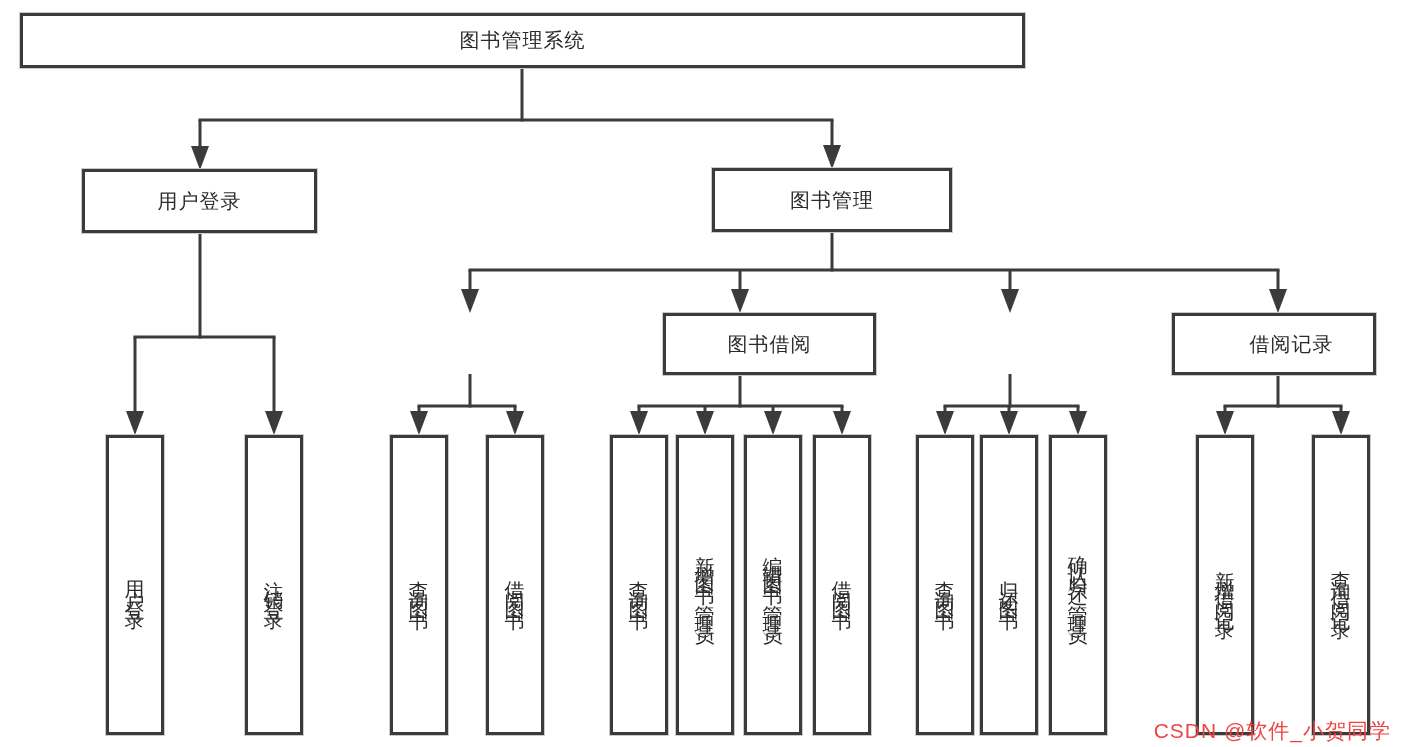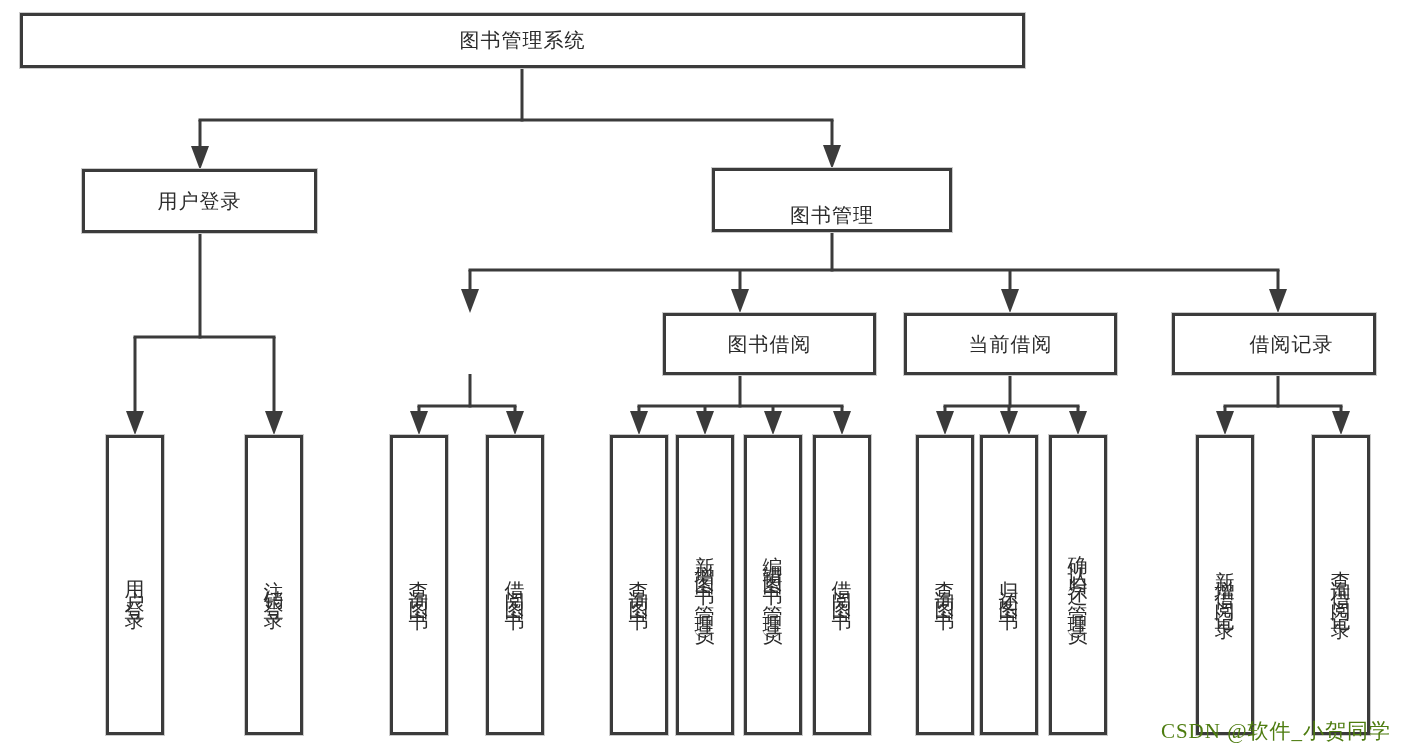--- a/index.html
+++ b/index.html
@@ -1,39 +1,39 @@
 <!DOCTYPE html>
 <html><head>
 <meta charset="utf-8">
 <style>
   html,body{margin:0;padding:0;background:#ffffff;}
   .canvas{
     position:relative;width:1405px;height:747px;background:#ffffff;overflow:hidden;
-    font-family:Liberation Serif, serif;color:#2b2b2b;
+    font-family:Liberation Sans, sans-serif;color:#2b2b2b;
   }
   svg.wires{position:absolute;left:0;top:0;z-index:0;}
   .box{
     position:absolute;box-sizing:border-box;background:#ffffff;
     border:3px solid #3b3b3b;box-shadow:0 0 0 1px #cccccc;
     display:flex;align-items:center;justify-content:center;
     font-size:20px;letter-spacing:1px;z-index:1;
   }
   .leaf{
     position:absolute;box-sizing:border-box;background:#ffffff;
     border:3px solid #3b3b3b;box-shadow:0 0 0 1px #cccccc;
     top:435px;width:58px;height:300px;
     display:flex;align-items:center;justify-content:center;z-index:1;
   }
   .vtext{
     writing-mode:vertical-lr;text-orientation:upright;
     font-size:20px;letter-spacing:10px;line-height:1;white-space:nowrap;
   }
   .watermark{
     position:absolute;right:14px;bottom:2px;z-index:5;
-    font-size:21px;color:#4d7c0f;letter-spacing:1px;
+    font-size:21px;color:#ef4444;letter-spacing:1px;
   }
 </style>
 </head>
 <body>
 
 <div class="canvas">
 
   <svg class="wires" width="1405" height="747">
     <g stroke="#3b3b3b" stroke-width="3" fill="none">
 
@@ -100,29 +100,26 @@
     </g>
   </svg>
 
   <div class="box" style="left:20px;top:13px;width:1005px;height:55px;">
     <span>图书管理系统</span>
   </div>
 
   <div class="box" style="left:82px;top:169px;width:235px;height:64px;">
     <span>用户登录</span>
   </div>
-  <div class="box" style="left:712px;top:168px;width:240px;height:64px;align-items:flex-end;">
+  <div class="box" style="left:712px;top:168px;width:240px;height:64px;">
     <span>图书管理</span>
   </div>
 
   <div class="box" style="left:663px;top:313px;width:213px;height:62px;">
     <span>图书借阅</span>
-  </div>
-  <div class="box" style="left:904px;top:313px;width:213px;height:62px;">
-    <span>当前借阅</span>
   </div>
   <div class="box" style="left:1172px;top:313px;width:204px;height:62px;padding-left:35px;">
     <span>借阅记录</span>
   </div>
 
   <div class="leaf" style="left:106px;">
     <span class="vtext">用户登录</span>
   </div>
   <div class="leaf" style="left:245px;">
     <span class="vtext">注销登录</span>

